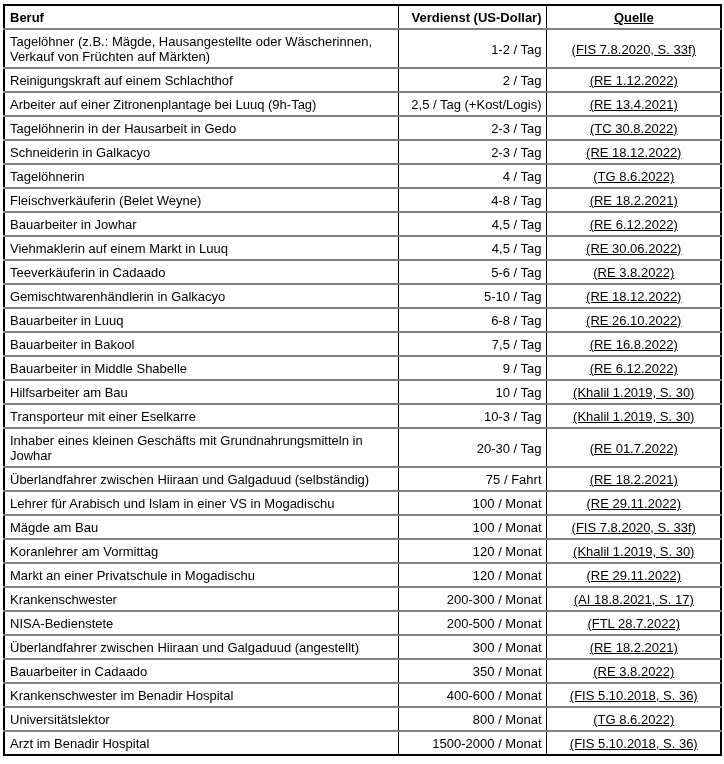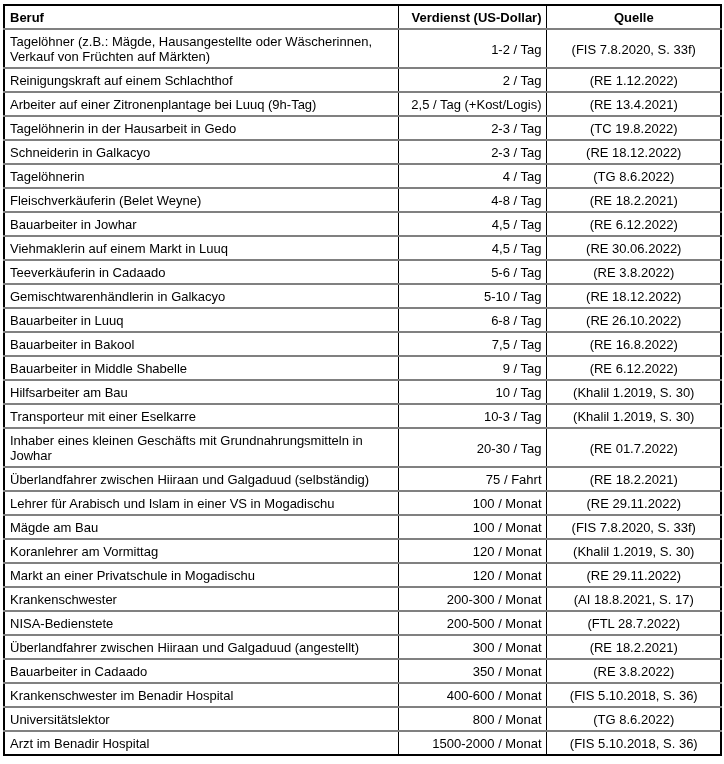--- a/index.html
+++ b/index.html
@@ -39,21 +39,21 @@
     font-weight: bold;
   }
   tbody tr + tr td {
     border-top: 2px solid #808080;
   }
   col.c0 { width: 394px; }
   col.c1 { width: 148px; }
   col.c2 { width: 175px; }
   .al { text-align: left; }
   .ar { text-align: right; white-space: nowrap; }
-  .ac { text-align: center; white-space: nowrap; }
+  .ac { text-align: center; white-space: nowrap; text-decoration: underline; }
 </style>
 </head>
 <body>
 
 <div class="page">
   <table class="wages">
     <colgroup>
       <col class="c0">
       <col class="c1">
       <col class="c2">
@@ -77,21 +77,21 @@
           <td class="ac">(RE 1.12.2022)</td>
         </tr>
         <tr>
           <td class="al">Arbeiter auf einer Zitronenplantage bei Luuq (9h-Tag)</td>
           <td class="ar">2,5 / Tag (+Kost/Logis)</td>
           <td class="ac">(RE 13.4.2021)</td>
         </tr>
         <tr>
           <td class="al">Tagelöhnerin in der Hausarbeit in Gedo</td>
           <td class="ar">2-3 / Tag</td>
-          <td class="ac">(TC 19.8.2022)</td>
+          <td class="ac">(TC 30.8.2022)</td>
         </tr>
         <tr>
           <td class="al">Schneiderin in Galkacyo</td>
           <td class="ar">2-3 / Tag</td>
           <td class="ac">(RE 18.12.2022)</td>
         </tr>
         <tr>
           <td class="al">Tagelöhnerin</td>
           <td class="ar">4 / Tag</td>
           <td class="ac">(TG 8.6.2022)</td>

